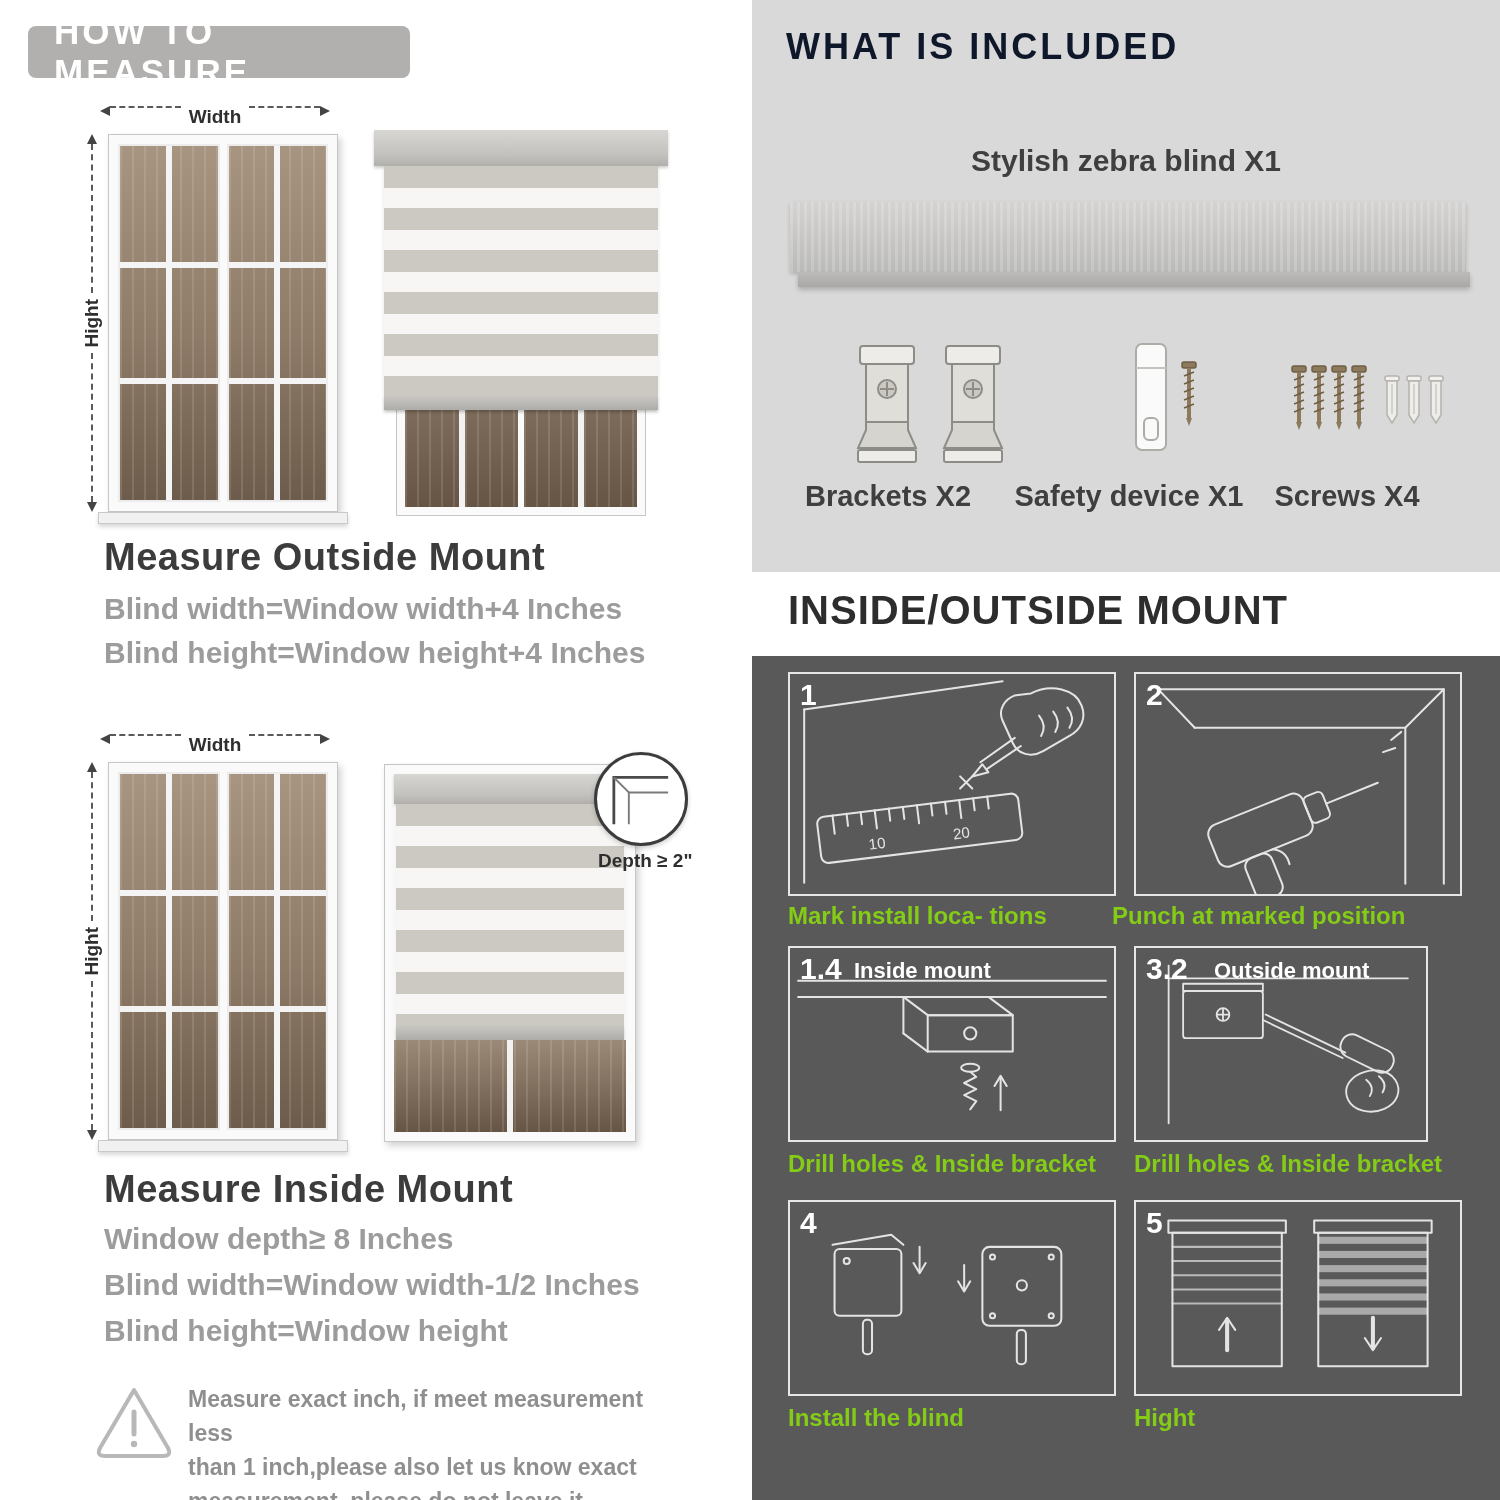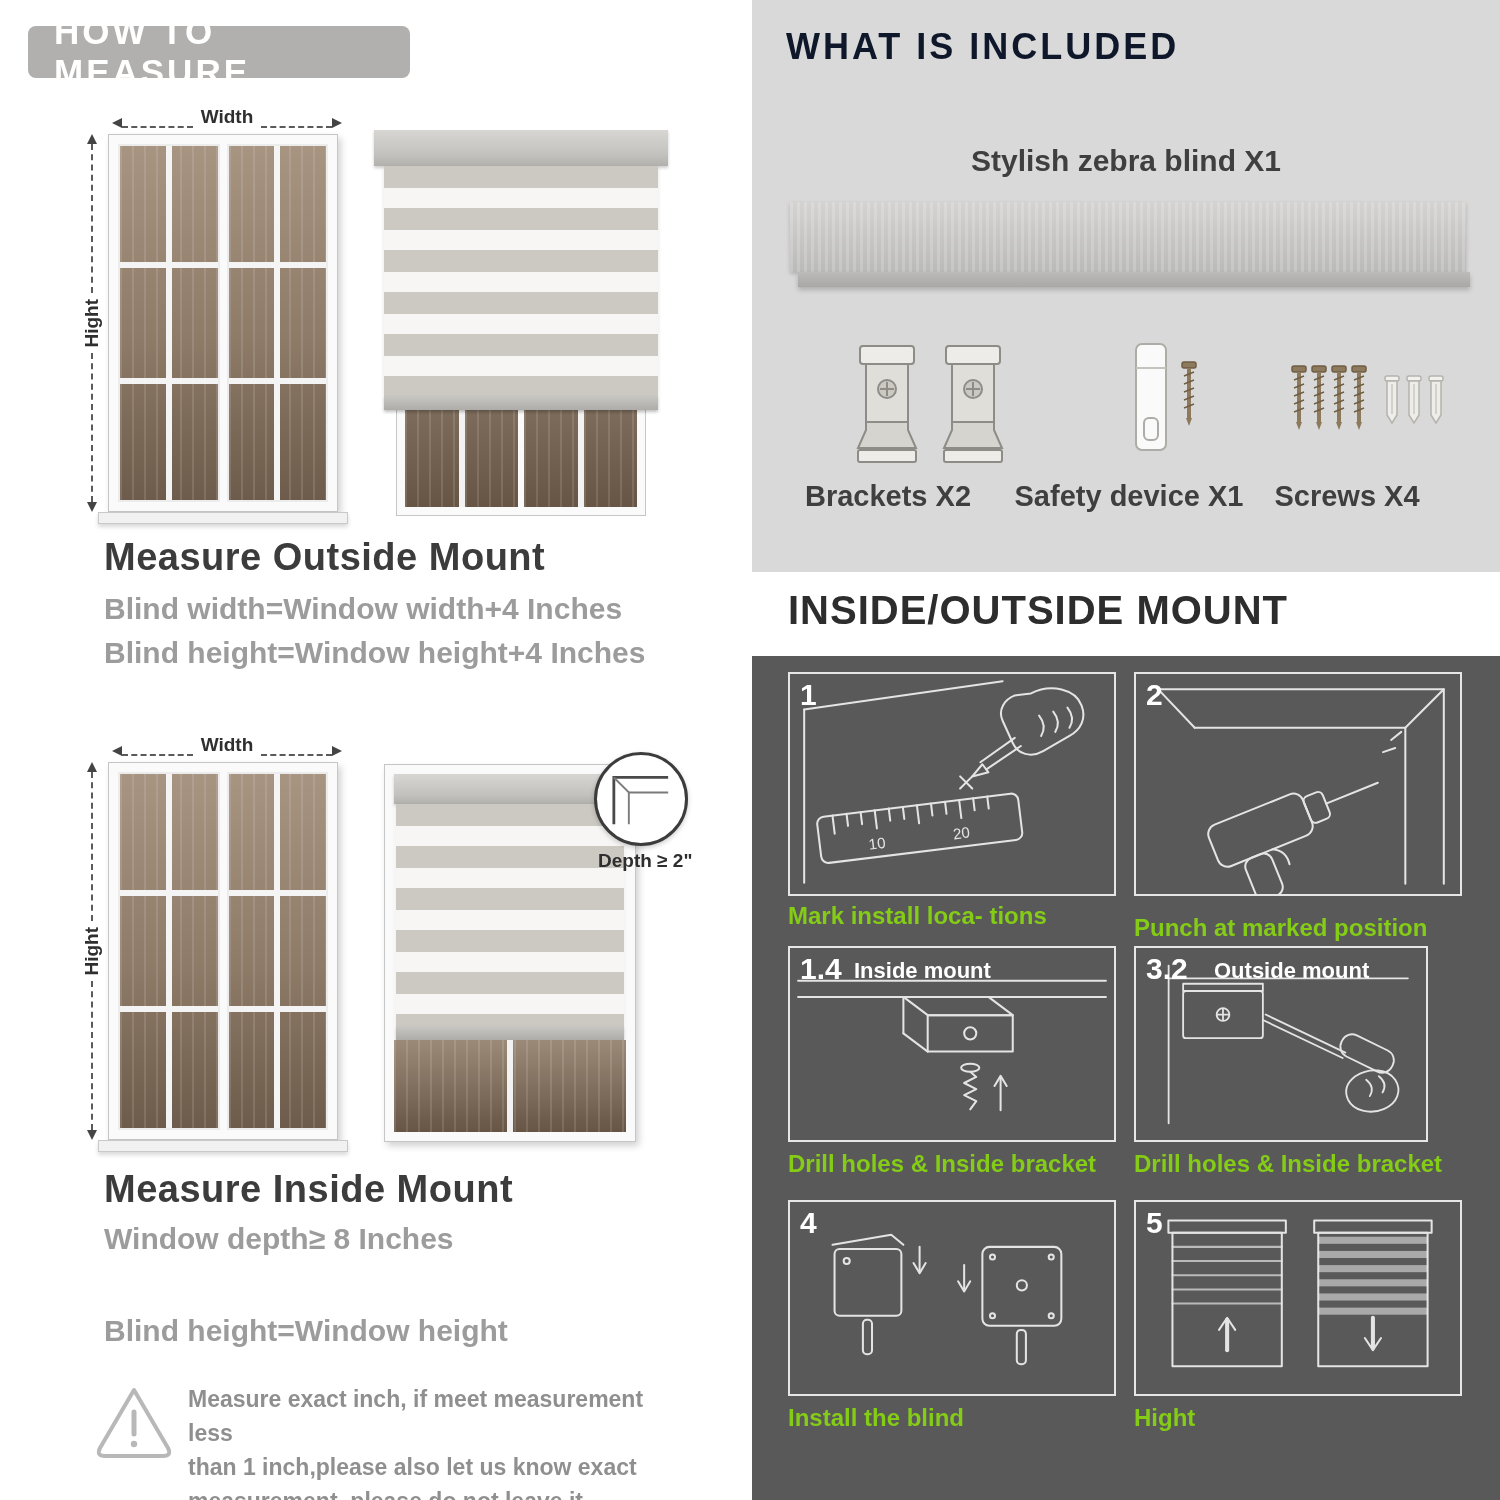--- a/index.html
+++ b/index.html
@@ -10,21 +10,21 @@
 
   
   .banner {
     left:28px; top:26px; width:382px; height:52px;
     background:#b1b0af; border-radius:8px;
     color:#fff; font-weight:bold; font-size:35px; letter-spacing:3px;
     display:flex; align-items:center; padding-left:26px;
   }
 
   .winfig { width:264px; height:434px; }
-  .w-arrow { position:absolute; left:30px; top:2px; width:230px; height:22px; display:flex; align-items:flex-end; }
+  .w-arrow { position:absolute; left:18px; top:2px; width:230px; height:22px; display:flex; align-items:flex-start; }
   .w-arrow .dash { flex:1; border-top:2px dashed #5a5a5a; }
   .w-arrow .ah-l { width:0;height:0;border-top:5px solid transparent;border-bottom:5px solid transparent;border-right:10px solid #444; }
   .w-arrow .ah-r { width:0;height:0;border-top:5px solid transparent;border-bottom:5px solid transparent;border-left:10px solid #444; }
   .w-arrow .alabel { font-size:19px; font-weight:bold; color:#2f2f2f; padding:0 8px; white-space:nowrap; }
   .h-arrow { position:absolute; left:0; top:30px; width:20px; height:378px; display:flex; flex-direction:column; align-items:center; }
   .h-arrow .dashv { flex:1; border-left:2px dashed #5a5a5a; }
   .h-arrow .ah-u { width:0;height:0;border-left:5px solid transparent;border-right:5px solid transparent;border-bottom:10px solid #444; }
   .h-arrow .ah-d { width:0;height:0;border-left:5px solid transparent;border-right:5px solid transparent;border-top:10px solid #444; }
   .h-arrow .alabelv { writing-mode:vertical-rl; transform:rotate(180deg); font-size:19px; font-weight:bold; color:#2f2f2f; padding:6px 0; }
 
@@ -172,20 +172,21 @@
     <svg viewBox="0 0 94 94">
       <polyline points="18,74 18,24 76,24" fill="none" stroke="#4a4a4a" stroke-width="3"></polyline>
       <polyline points="34,74 34,40 76,40" fill="none" stroke="#7a7a7a" stroke-width="2"></polyline>
       <line x1="18" y1="24" x2="34" y2="40" stroke="#7a7a7a" stroke-width="2"></line>
     </svg>
   </div>
   <div class="abs depth-label" style="left:598px; top:850px;">Depth ≥ 2"</div>
 
   <div class="abs h2dark" style="left:104px; top:1168px;">Measure Inside Mount</div>
   <div class="abs grayline" style="left:104px; top:1222px;">Window depth≥ 8 Inches</div>
+  <div class="abs grayline" style="left:104px; top:1268px;">Blind width=Window width-1/2 Inches</div>
   <div class="abs grayline" style="left:104px; top:1314px;">Blind height=Window height</div>
 
   <div class="abs" style="left:92px; top:1382px; width:84px; height:80px;">
     <svg viewBox="0 0 84 80">
       <path d="M42,8 L76,66 Q80,74 71,74 L13,74 Q4,74 8,66 Z" fill="none" stroke="#b8b8b8" stroke-width="4" stroke-linejoin="round"></path>
       <line x1="42" y1="30" x2="42" y2="52" stroke="#b8b8b8" stroke-width="5" stroke-linecap="round"></line>
       <circle cx="42" cy="62" r="3.2" fill="#b8b8b8"></circle>
     </svg>
   </div>
   <div class="abs" style="left:188px; top:1382px; width:500px;">
@@ -309,21 +310,21 @@
           <line x1="190" y1="142" x2="245" y2="142"></line>
           <rect x="92" y="164" width="28" height="44" rx="9"></rect>
           <path d="M124,164 q12,6 10,20"></path>
         </g>
         <line x1="252" y1="64" x2="262" y2="56"></line>
         <line x1="244" y1="76" x2="256" y2="72"></line>
       </svg>
     </div>
 
     <div class="caption" style="left:36px; top:246px;">Mark install loca- tions</div>
-    <div class="caption" style="left:382px; top:246px;margin-top:12px;">Punch at  marked position</div>
+    <div class="caption" style="left:360px; top:246px;">Punch at  marked position</div>
 
     <div class="panel" style="left:36px; top:290px; width:328px; height:196px;">
       <span class="step-num">1.4</span>
       <span class="step-tag">Inside mount</span>
       <svg viewBox="0 0 320 185" class="lineart">
         <line x1="8" y1="30" x2="312" y2="30"></line>
         <line x1="8" y1="46" x2="312" y2="46"></line>
         <path d="M112,46 l84,0 l24,18 l-84,0 z"></path>
         <path d="M136,64 h84 v36 h-84 z"></path>
         <line x1="112" y1="46" x2="112" y2="82"></line>

